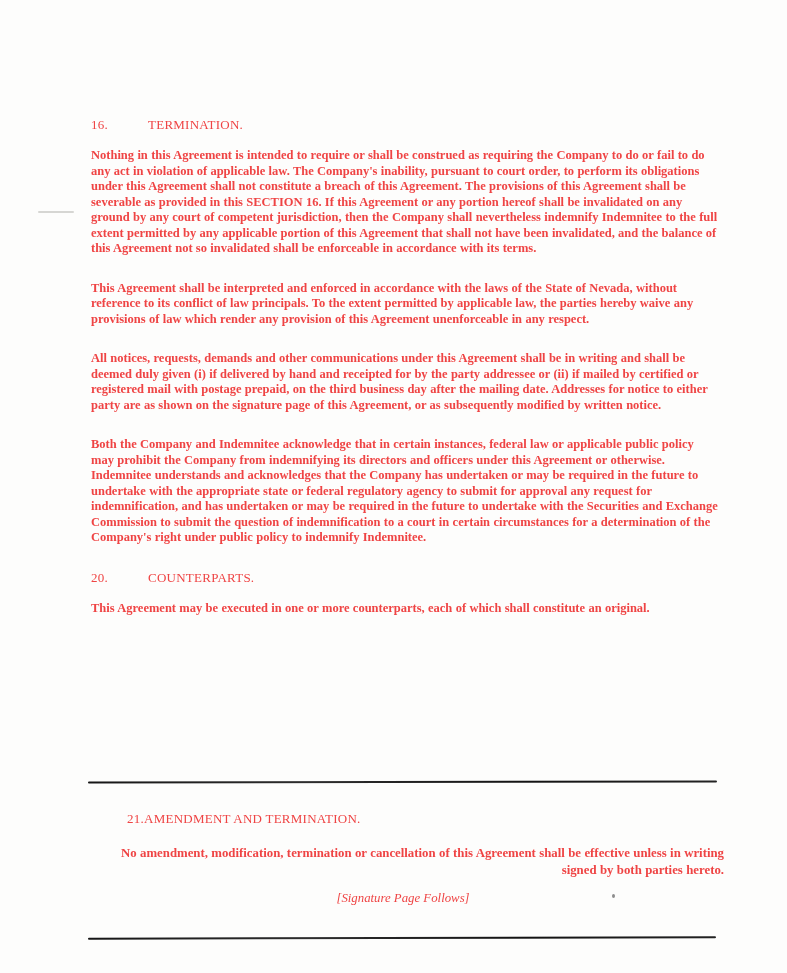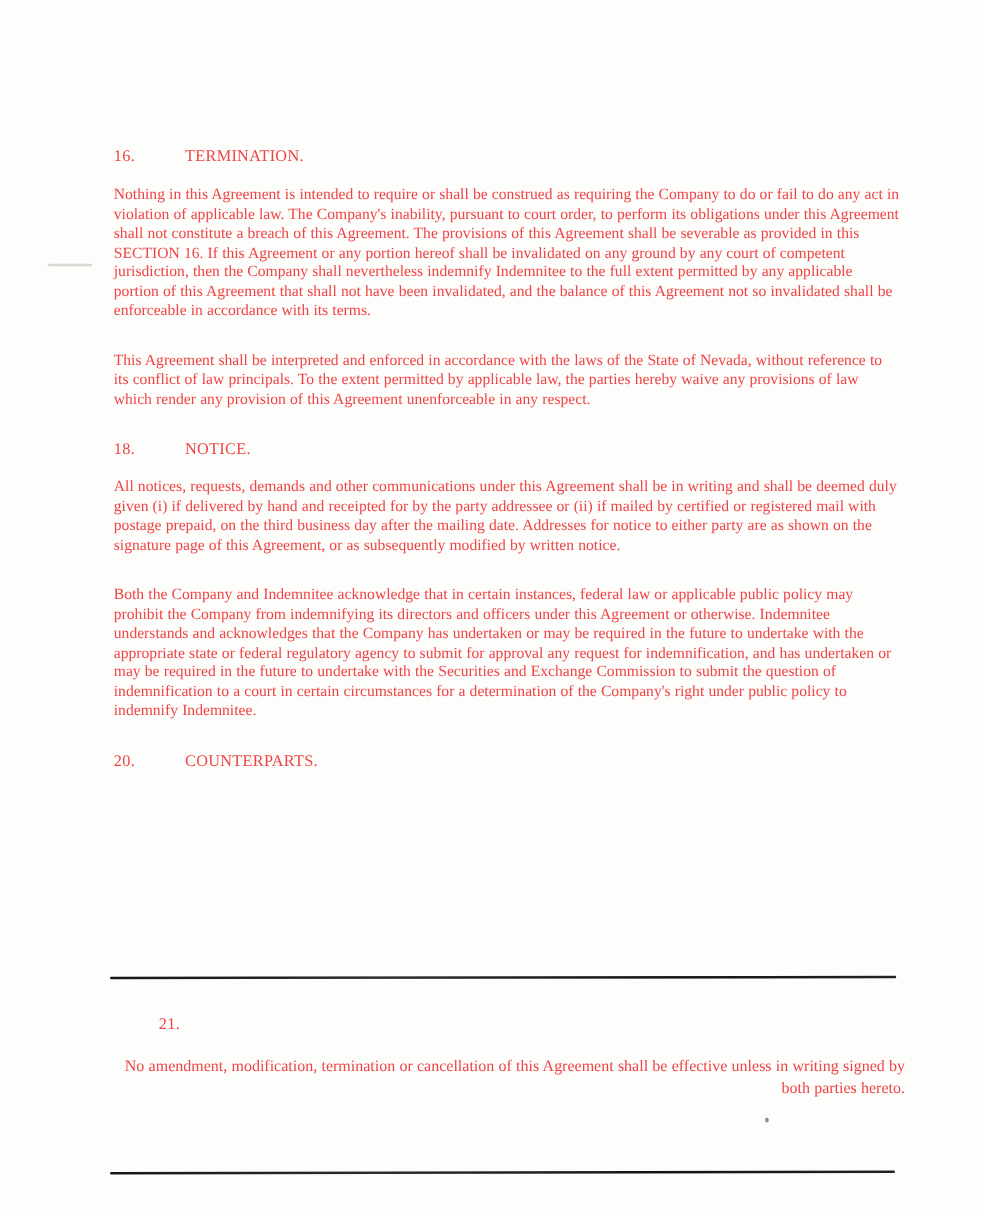--- a/index.html
+++ b/index.html
@@ -28,20 +28,21 @@
     white-space: nowrap;
   }
   .heading .num { flex: 0 0 auto; width: 57px; }
   .heading.inline .num { width: auto; margin-right: 5px; }
   .para {
     font-size: 12.5px;
     line-height: 15.5px;
     margin: 0 0 24px 0;
     text-align: left;
     word-spacing: 0.2px;
+    font-weight: bold;
   }
   
   .rule {
     position: absolute;
     height: 2px;
     background: linear-gradient(90deg, #161616 0%, #2e2e2e 35%, #131313 70%, #232323 100%);
     border-radius: 1px;
   }
   .rule-top    { left: 88px; top: 781px; width: 629px; transform: rotate(-0.08deg); }
   .rule-bottom { left: 88px; top: 937px; width: 628px; transform: rotate(-0.12deg); }
@@ -107,44 +108,43 @@
         <span class="title">TERMINATION.</span>
       </div>
       <p class="para">Nothing in this Agreement is intended to require or shall be construed as requiring the Company to do or fail to do any act in violation of applicable law. The Company's inability, pursuant to court order, to perform its obligations under this Agreement shall not constitute a breach of this Agreement. The provisions of this Agreement shall be severable as provided in this SECTION 16. If this Agreement or any portion hereof shall be invalidated on any ground by any court of competent jurisdiction, then the Company shall nevertheless indemnify Indemnitee to the full extent permitted by any applicable portion of this Agreement that shall not have been invalidated, and the balance of this Agreement not so invalidated shall be enforceable in accordance with its terms.</p>
     </div>
 
     <div class="section">
       <p class="para">This Agreement shall be interpreted and enforced in accordance with the laws of the State of Nevada, without reference to its conflict of law principals. To the extent permitted by applicable law, the parties hereby waive any provisions of law which render any provision of this Agreement unenforceable in any respect.</p>
     </div>
 
     <div class="section">
-      <div class="heading">
-        <span class="num">18.</span>
-        <span class="title">NOTICE.</span>
-      </div>
       <p class="para">All notices, requests, demands and other communications under this Agreement shall be in writing and shall be deemed duly given (i) if delivered by hand and receipted for by the party addressee or (ii) if mailed by certified or registered mail with postage prepaid, on the third business day after the mailing date. Addresses for notice to either party are as shown on the signature page of this Agreement, or as subsequently modified by written notice.</p>
     </div>
 
     <div class="section">
       <p class="para">Both the Company and Indemnitee acknowledge that in certain instances, federal law or applicable public policy may prohibit the Company from indemnifying its directors and officers under this Agreement or otherwise. Indemnitee understands and acknowledges that the Company has undertaken or may be required in the future to undertake with the appropriate state or federal regulatory agency to submit for approval any request for indemnification, and has undertaken or may be required in the future to undertake with the Securities and Exchange Commission to submit the question of indemnification to a court in certain circumstances for a determination of the Company's right under public policy to indemnify Indemnitee.</p>
     </div>
 
     <div class="section">
       <div class="heading">
         <span class="num">20.</span>
         <span class="title">COUNTERPARTS.</span>
       </div>
+      <p class="para">This Agreement may be executed in one or more counterparts, each of which shall constitute an original.</p>
     </div>
 
   </div>
 
   <div class="rule rule-top"></div>
 
   <div class="heading heading-21">
     <span class="num">21.</span>
+    <span class="title">AMENDMENT AND TERMINATION.</span>
   </div>
   <p class="para para-21">No amendment, modification, termination or cancellation of this Agreement shall be effective unless in writing signed by both parties hereto.</p>
 
+  <div class="signature-note">[Signature Page Follows]</div>
   <span class="artifact-dot"></span>
 
   <div class="rule rule-bottom"></div>
 
 </div>
 
 </body></html>

